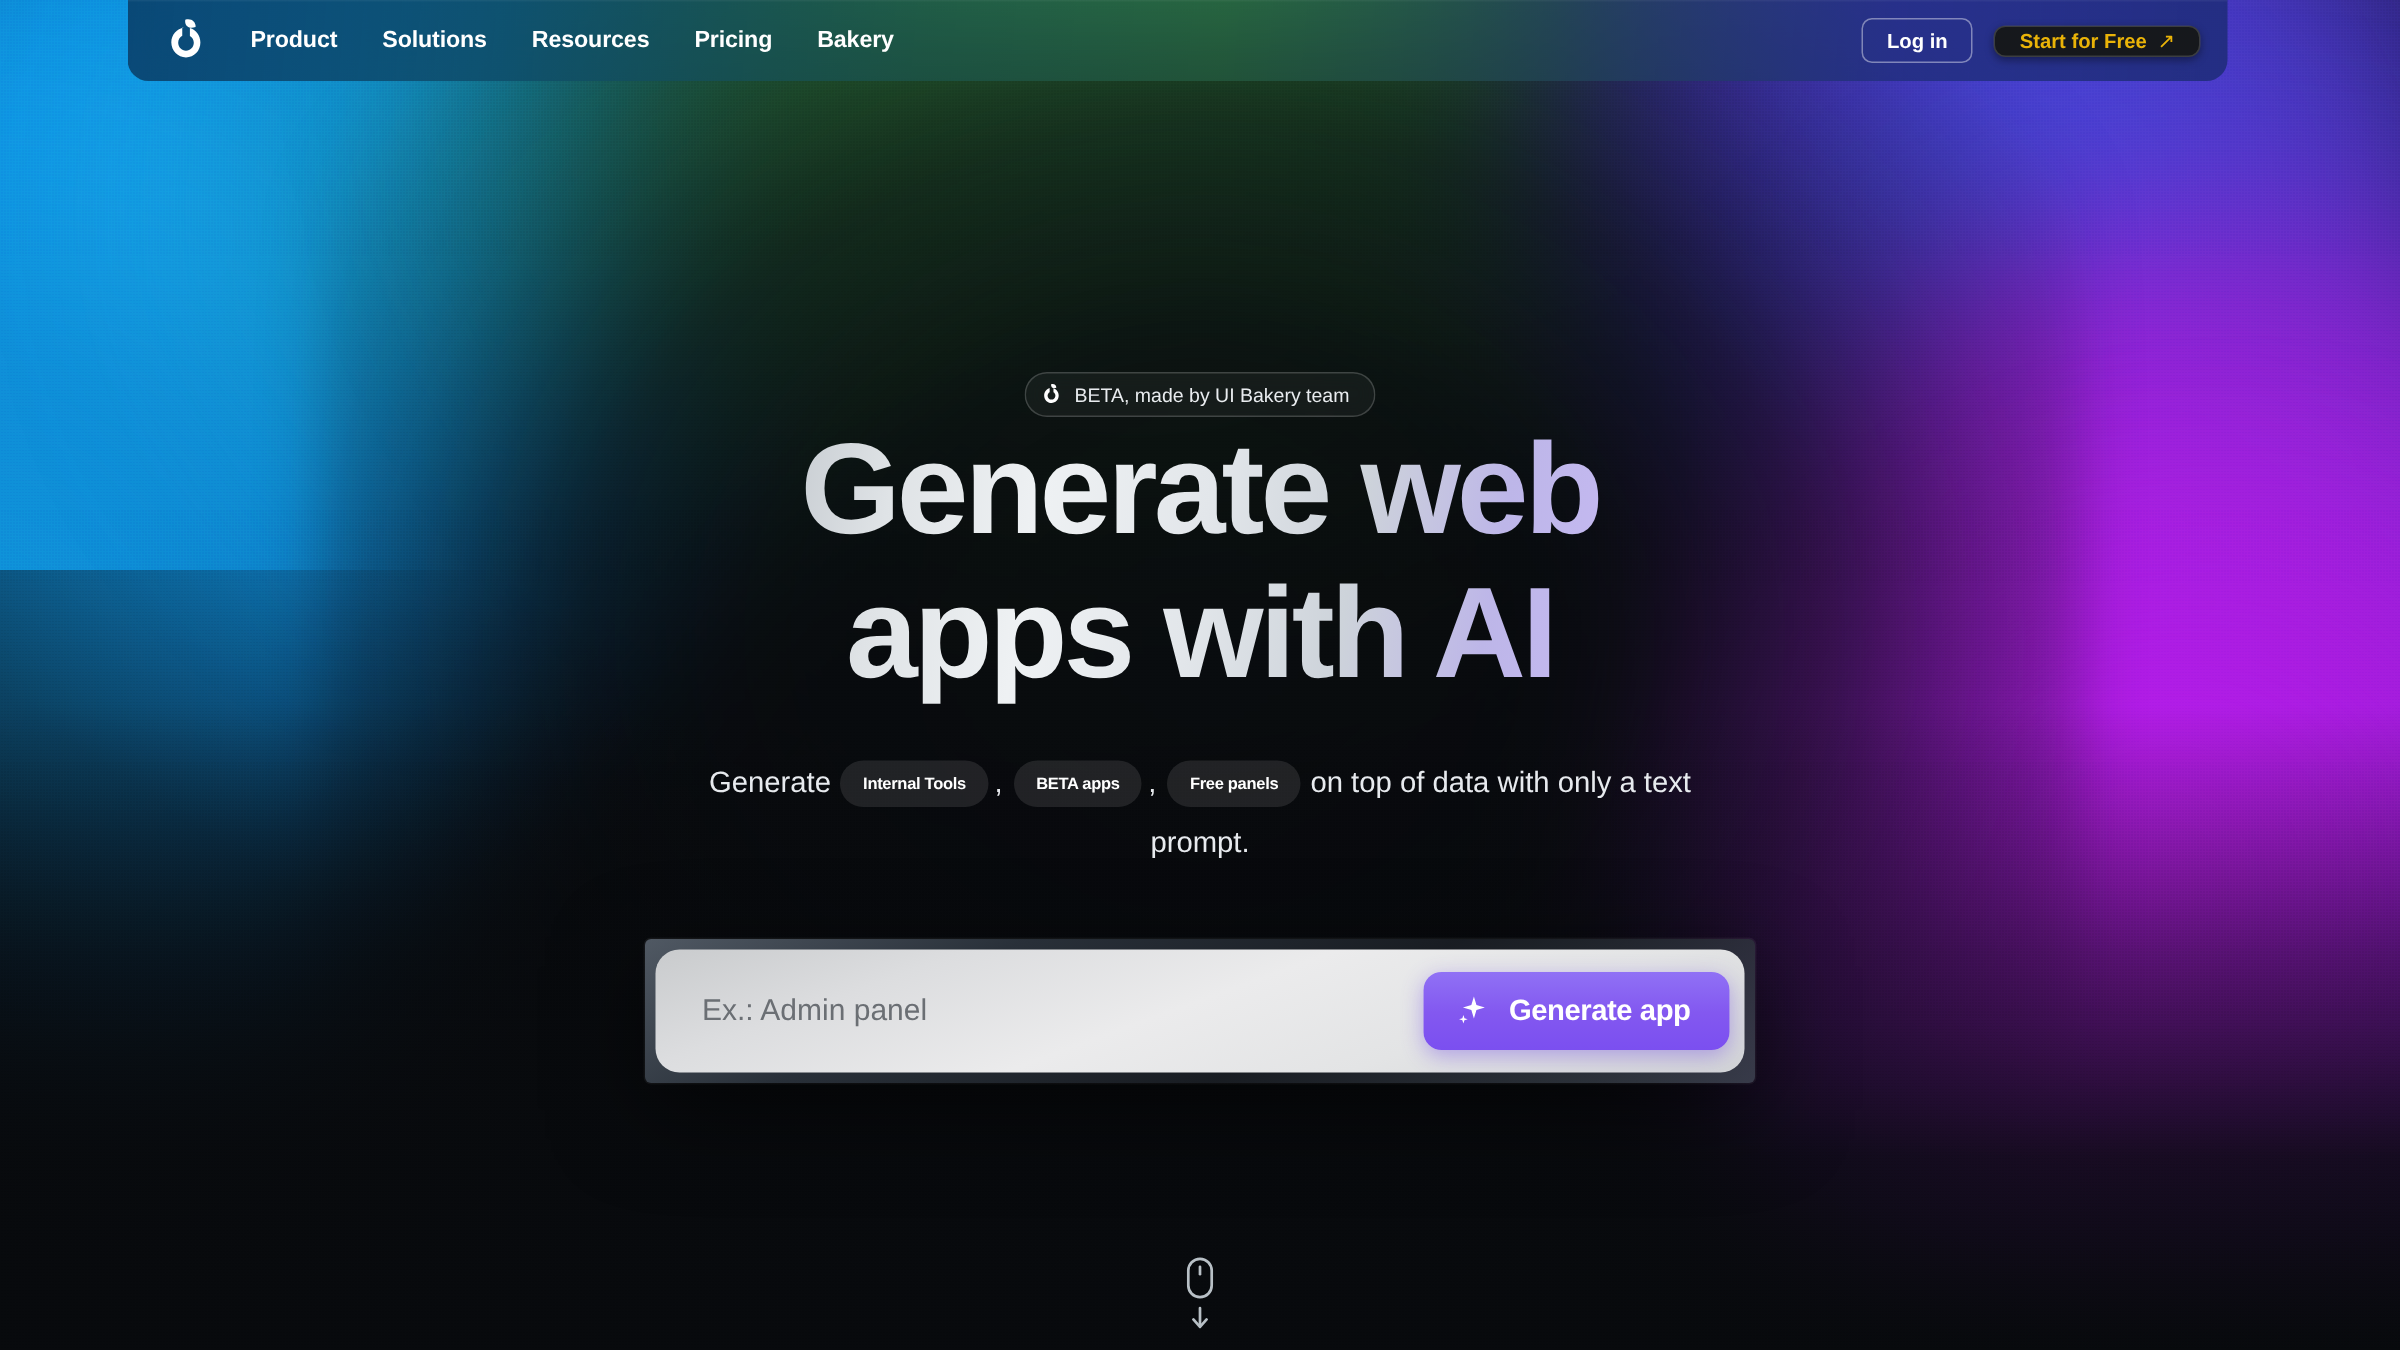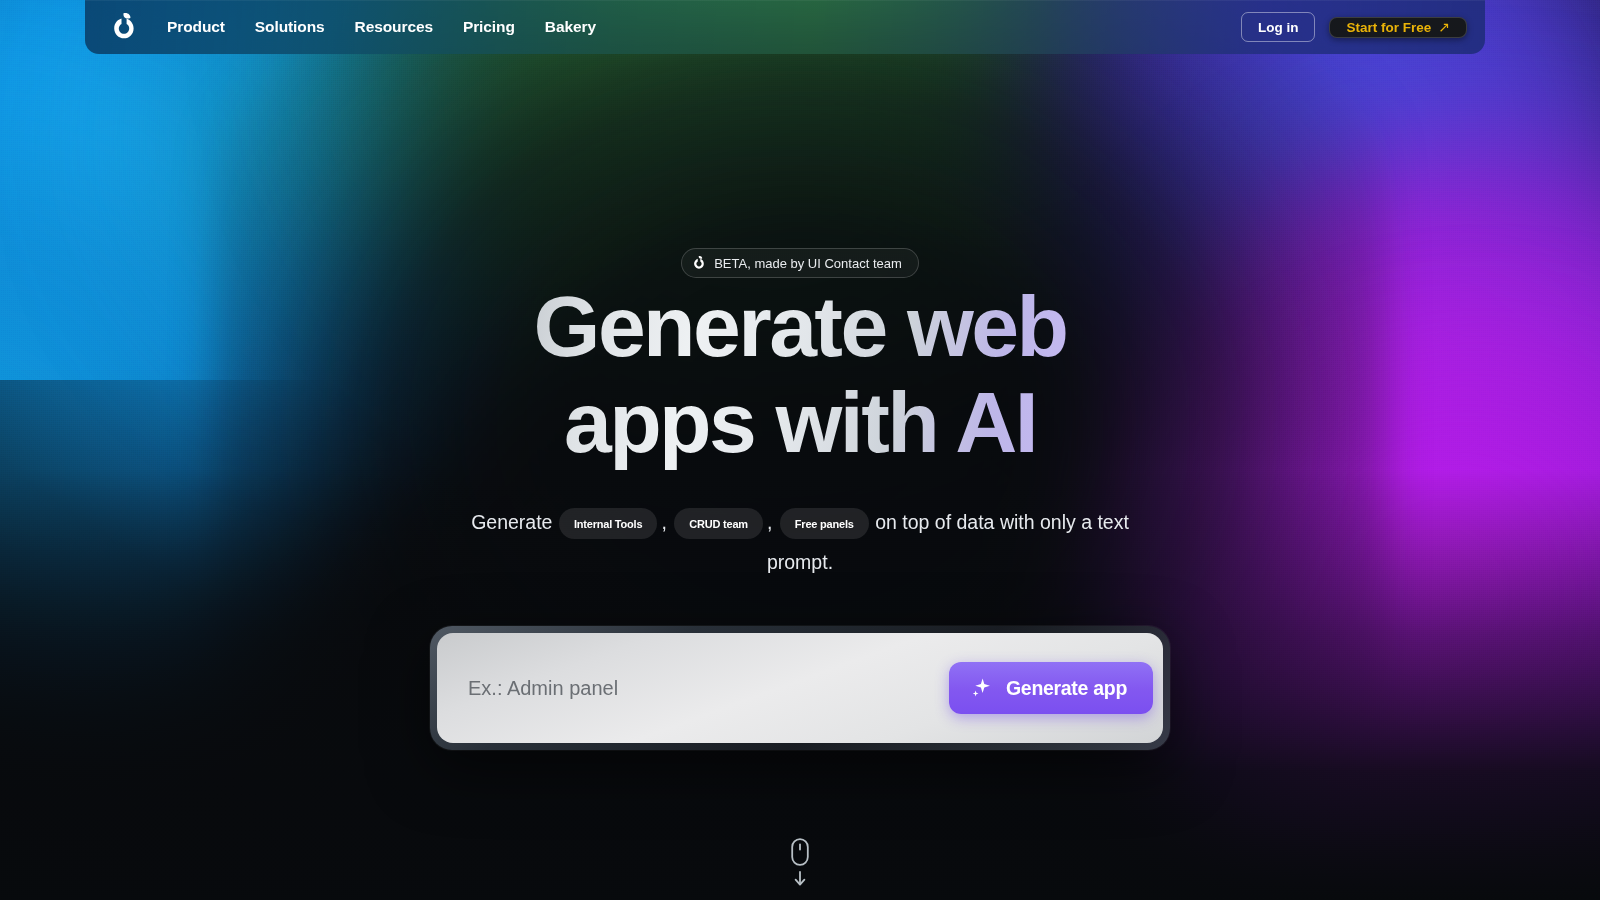--- a/index.html
+++ b/index.html
@@ -149,22 +149,22 @@
     height:31px; padding:0 15px; margin:0 1px;
     border-radius:999px; background:rgba(255,255,255,0.10);
     color:#ffffff; font-size:11px; font-weight:700; letter-spacing:-0.2px;
     vertical-align:middle; white-space:nowrap;
   }
   .comma { color:#e7eaee; margin:0 1px 0 3px; }
 
   
   .prompt-frame {
     margin-top:44px;
-    width:740px; height:124px;
-    border-radius:22px;
+    width:740px; height:96px;
+    border-radius:4px;
     padding:7px;
     background:linear-gradient(150deg, rgba(104,115,128,0.75) 0%, rgba(46,54,64,0.85) 28%, rgba(26,30,36,0.92) 60%, rgba(70,78,90,0.7) 100%);
     box-shadow:0 18px 60px rgba(0,0,0,0.55), 0 0 0 1px rgba(255,255,255,0.06);
   }
   .prompt-inner {
     width:100%; height:100%;
     border-radius:16px;
     background:linear-gradient(160deg,#c9cbcd 0%,#dcdddf 22%,#ebebec 48%,#e3e4e5 72%,#d2d4d6 100%);
     display:flex; align-items:center;
     padding:0 10px 0 31px;
@@ -246,32 +246,32 @@
 
   <div class="hero">
 
     <div class="beta-pill">
       <span>
         <svg width="15" height="16" viewBox="0 0 30 32" aria-hidden="true">
           <path d="M15.5 2.2 C19.4 1.0 22.6 3.5 22.4 7.0 C18.3 8.6 14.9 6.6 15.5 2.2 Z" fill="#ffffff"></path>
           <path d="M14.6 7.3 C10.0 8.1 6.2 12.0 6.2 17.2 C6.2 22.9 10.6 27.3 16.0 27.3 C21.4 27.3 25.6 23.0 25.6 17.4 C25.6 12.7 22.6 8.9 18.6 7.7 L18.6 13.0 C20.2 13.9 21.2 15.6 21.2 17.5 C21.2 20.4 18.9 22.8 16.0 22.8 C13.1 22.8 10.8 20.4 10.8 17.5 C10.8 15.5 11.9 13.8 13.5 12.9 L13.5 7.4 Z" fill="#ffffff"></path>
         </svg>
       </span>
-      <span>BETA, made by UI Contact team</span>
+      <span>BETA, made by UI Bakery team</span>
     </div>
 
     <h1 class="headline">
       <span class="l1">Generate web</span>
       <span class="l2">apps with AI</span>
     </h1>
 
     <p class="subhead">
       <span>Generate</span>
       <span class="sub-pill">Internal Tools</span><span class="comma">,</span>
-      <span class="sub-pill">CRUD team</span><span class="comma">,</span>
+      <span class="sub-pill">BETA apps</span><span class="comma">,</span>
       <span class="sub-pill">Free panels</span>
       <span>on top of data</span>
       <span>with only a text prompt.</span>
     </p>
 
     <div class="prompt-frame">
       <div class="prompt-inner">
         <input class="prompt-input" type="text" placeholder="Ex.: Admin panel" style="">
         <button class="btn-generate">
           <span>

